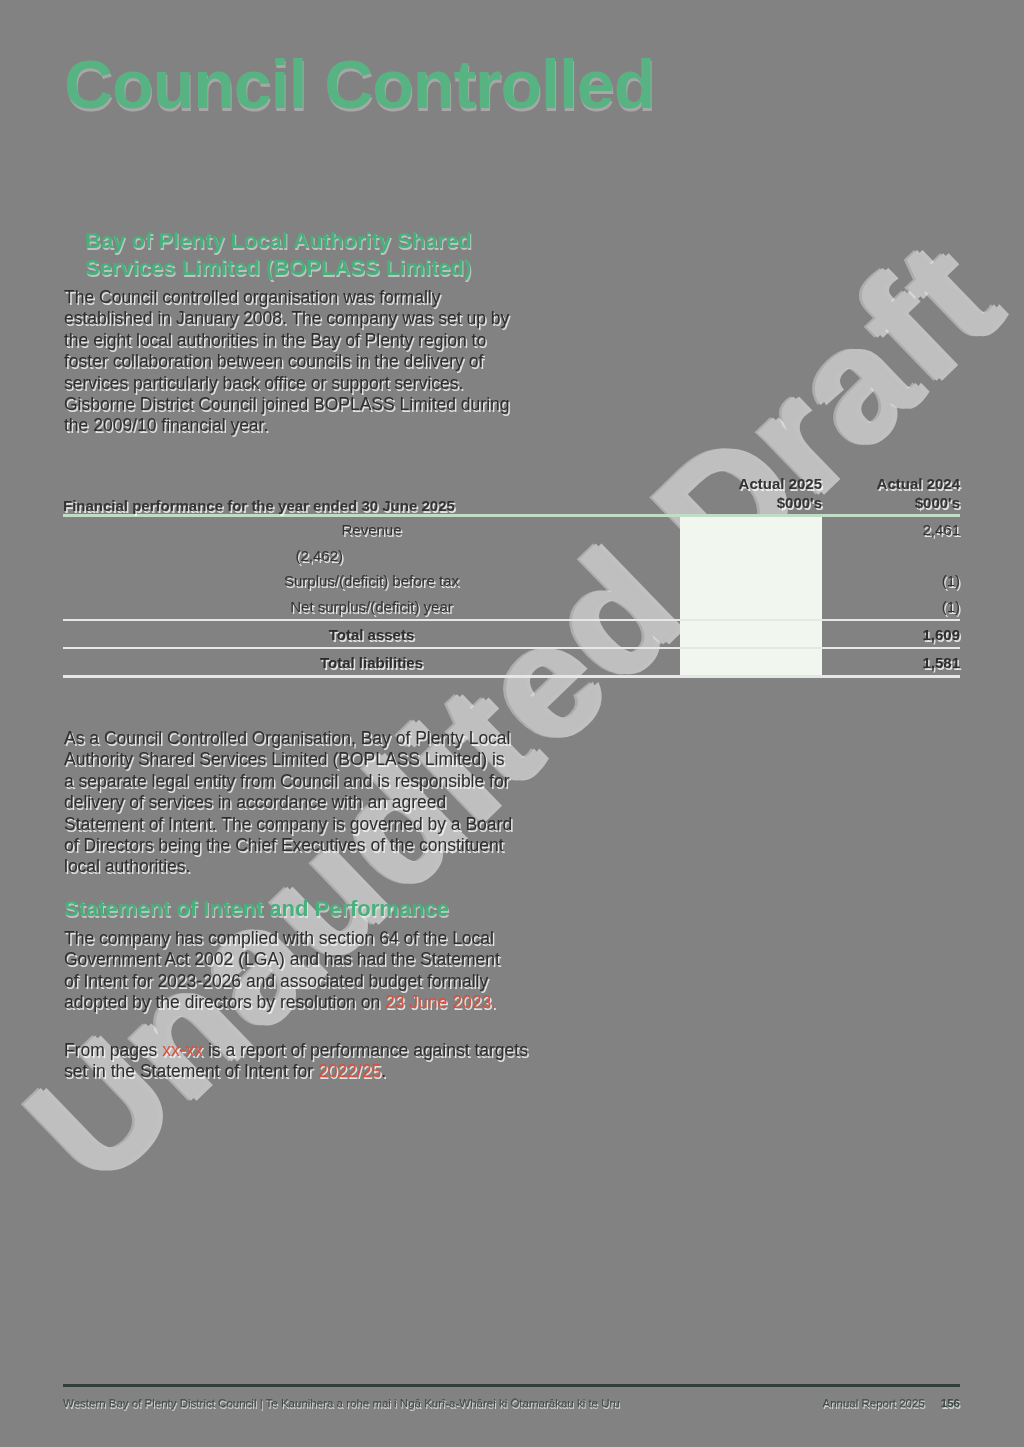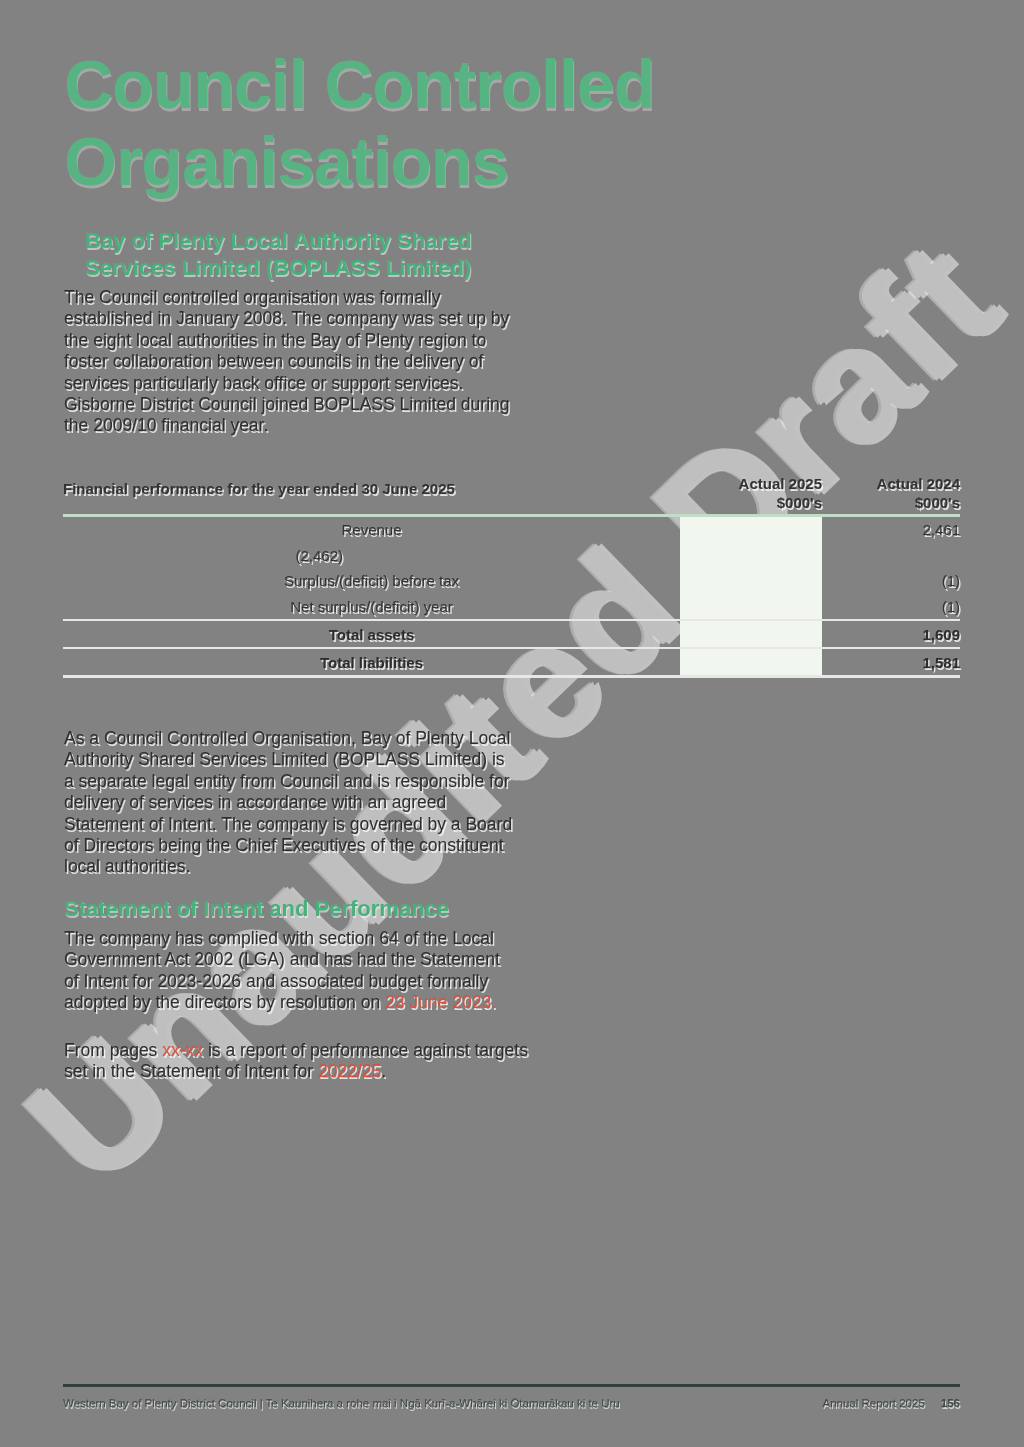--- a/index.html
+++ b/index.html
@@ -58,21 +58,21 @@
     position:absolute; left:63px; top:470px; width:897px;
     font-size:15px; color:#333333;
   }
   .col-highlight {
     position:absolute; left:617px; top:45px; width:142px; height:163px;
     background:#f1f6ef; z-index:0;
   }
   .t-layer { position:relative; z-index:1; }
   .t-head { display:flex; align-items:flex-end; min-height:44px; }
   .t-caption {
-    flex:1; font-weight:bold; font-size:15px; padding-bottom:17px;
+    flex:1; font-weight:bold; font-size:15px; padding-bottom:0;
     text-shadow:1.5px 1.8px 0 rgba(255,255,255,0.78);
   }
   .t-colhead {
     font-weight:bold; text-align:right; line-height:19px; padding-bottom:2px;
     text-shadow:1.5px 1.8px 0 rgba(255,255,255,0.78);
   }
   .t-colhead span { display:block; }
   .w-c1 { width:142px; }
   .w-c2 { width:138px; }
   .green-rule { height:3px; background:#c2ddc6; }
@@ -102,21 +102,20 @@
 <body>
 
 <div class="page">
 
   <div class="watermark">Unaudited Draft</div>
 
   <div class="content">
 
     <h1 class="page-title">
       <span>Council Controlled</span>
-      <span>Organisations</span>
     </h1>
 
     <h2 class="green-heading h-boplass">Bay of Plenty Local Authority Shared Services Limited (BOPLASS Limited)</h2>
 
     <p class="body-text p1">The Council controlled organisation was formally established in January 2008. The company was set up by the eight local authorities in the Bay of Plenty region to foster collaboration between councils in the delivery of services particularly back office or support services. Gisborne District Council joined BOPLASS Limited during the 2009/10 financial year.</p>
 
     <div class="fin-table">
       <div class="col-highlight"></div>
       <div class="t-layer">
         <div class="t-head">

